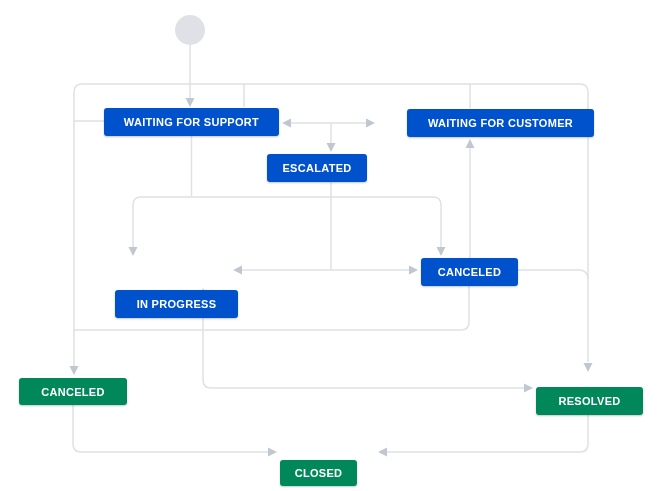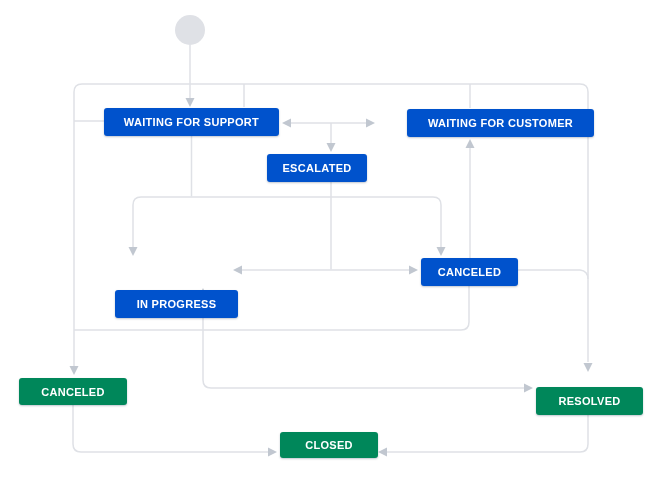--- a/index.html
+++ b/index.html
@@ -55,21 +55,21 @@
   .node.blue  { background: var(--blue, #0052cc); }
   .node.green { background: var(--green, #00875a); }
 
   #n-waiting-for-support  { left: 104px; top: 108px; width: 175px; height: 28px; }
   #n-waiting-for-customer { left: 377px; top: 109px; width: 187px; height: 28px; margin-left: 30px; }
   #n-escalated            { left: 267px; top: 154px; width: 100px; height: 28px; }
   #n-in-progress          { left: 115px; top: 258px; width: 123px; height: 28px; margin-top: 32px; }
   #n-pending              { left: 421px; top: 258px; width:  97px; height: 28px; }
   #n-canceled             { left:  19px; top: 378px; width: 108px; height: 27px; }
   #n-resolved             { left: 536px; top: 387px; width: 107px; height: 28px; }
-  #n-closed               { left: 280px; top: 432px; width:  98px; height: 26px; }
+  #n-closed               { left: 280px; top: 460px; width:  77px; height: 26px; }
 </style>
 </head>
 <body>
 
 <div class="canvas">
 
   <svg class="edges" viewBox="0 0 668 491" xmlns="http://www.w3.org/2000/svg">
 
     <g>
       <path d="M190 45 V99"></path>

